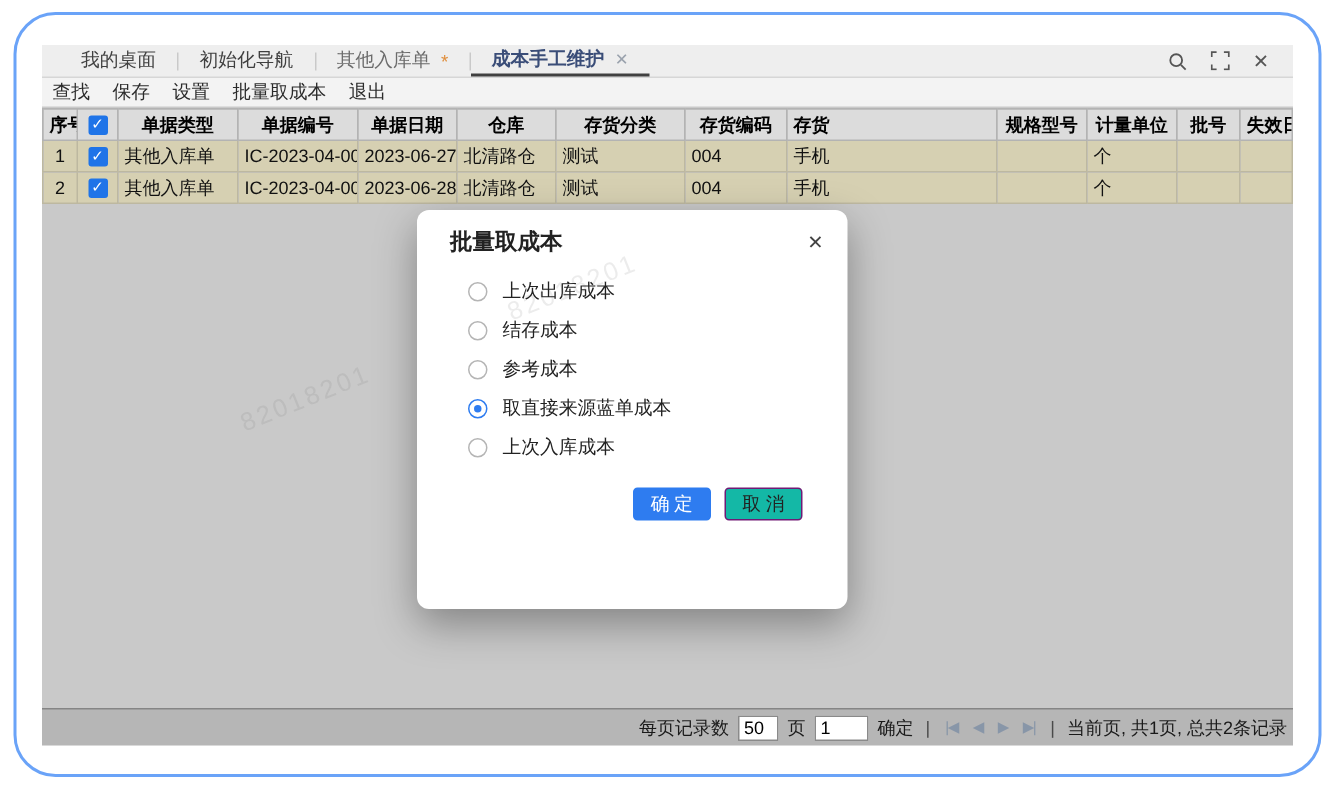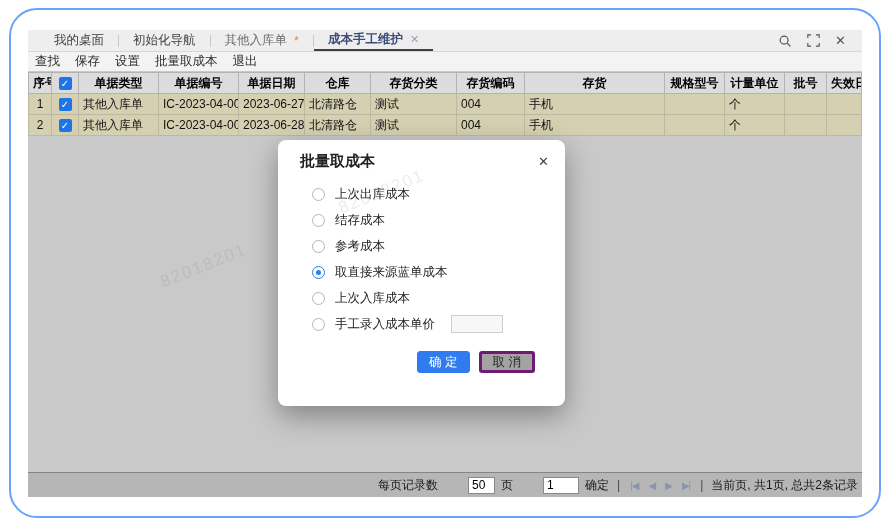--- a/index.html
+++ b/index.html
@@ -29,37 +29,37 @@
   .toolbar { height:20px; background:#f3f3f3; border-bottom:1px solid #c9c9c9;
     display:flex; align-items:center; gap:15px; padding-left:7px; font-size:12.5px;
     color:#2b2b2b; flex:0 0 auto; }
   .toolbar span { cursor:default;text-align:right; }
 
   
   table.grid { border-collapse:collapse; table-layout:fixed; width:834px; flex:0 0 auto; }
   table.grid th, table.grid td { height:21px; font-size:12px; overflow:hidden;
     white-space:nowrap; border:1px solid #b3b3b3; padding:0 4px; }
   table.grid th { background:#dcdcdc; font-weight:bold; color:#000; text-align:center; }
-  table.grid th.th-right { text-align:center; }
+  table.grid th.th-right { text-align:left; }
   table.grid td { background:#d6d0b2; color:#111; text-align:left;
     border-color:#bdb8a0; border-top-color:#ebe7d6; }
   table.grid td.c { text-align:center; }
   .checkbox { display:inline-block; width:13px; height:13px; background:#1f74e8;
     border-radius:2px; position:relative; vertical-align:middle; }
   .checkbox::after { content:"✓"; position:absolute; left:0; top:0; width:13px; height:13px;
     color:#fff; font-size:10px; line-height:13px; text-align:center; }
 
   .content-area { flex:1 1 auto; position:relative; }
 
   
   .statusbar { height:25px; background:#b6b6b6; border-top:1px solid #858585;
     display:flex; align-items:center; justify-content:flex-end; gap:6px;
     padding-right:4px; font-size:12px; color:#1a1a1a; flex:0 0 auto; }
   .statusbar input { height:17px; border:1px solid #8a8a8a; background:#fff;
-    font-size:12px; padding:0 3px; font-family:inherit;margin-left:24px; }
+    font-size:12px; padding:0 3px; font-family:inherit; }
   .in-perpage { width:27px; }
   .in-page { width:36px; }
   .pg-sep { color:#4a4a4a; padding:0 2px; }
   .pg-btn { color:#8896a8; font-size:10px; letter-spacing:-1px; cursor:default; padding:0 2px; }
 
   
   .modal { position:absolute; left:278px; top:140px; width:287px; height:266px;
     background:#fff; border-radius:8px; box-shadow:0 10px 28px rgba(0,0,0,.35);
     z-index:20; overflow:hidden; }
   .modal-header { display:flex; justify-content:space-between; align-items:center;
@@ -71,23 +71,23 @@
     font-size:12.5px; color:#222; }
   .radio { width:13px; height:13px; border:1px solid #b5b5b5; border-radius:50%;
     background:#fff; position:relative; flex:0 0 auto; }
   .option.selected .radio { border-color:#2e7cf0; }
   .option.selected .radio::after { content:""; position:absolute; left:3px; top:3px;
     width:5px; height:5px; border-radius:50%; background:#2e7cf0; }
   .opt-input { width:52px; height:18px; border:1px solid #cfcfcf; background:#f7f7f7;
     margin-left:6px; font-size:12px; padding:0 3px; font-family:inherit; }
   .modal-footer { display:flex; justify-content:flex-end; gap:9px; padding:8px 30px 0 0; }
   .btn { height:22px; padding:0 11px; font-size:12.5px; border-radius:3px;
-    font-family:Liberation Sans, sans-serif; cursor:default; }
+    font-family:Liberation Serif, serif; cursor:default; }
   .btn-primary { background:#2e7cf0; border:1px solid #2e7cf0; color:#fff; }
-  .btn-default { background:#a3a3a3; border:3px solid #701a75; color:#222; }
+  .btn-default { background:#14b8a6; border:1px solid #701a75; color:#222; }
 
   .wm { position:absolute; color:rgba(110,110,110,.13); font-size:17px;
     transform:rotate(-22deg); letter-spacing:2px; pointer-events:none; white-space:nowrap; }
 </style>
 </head>
 <body>
 
 <div class="page">
   <div class="frame-border"></div>
 
@@ -241,24 +241,19 @@
         <span>参考成本</span>
       </div>
       <div class="option selected">
         <span class="radio"></span>
         <span>取直接来源蓝单成本</span>
       </div>
       <div class="option">
         <span class="radio"></span>
         <span>上次入库成本</span>
       </div>
-      <div class="option">
-        <span class="radio"></span>
-        <span>手工录入成本单价</span>
-        <input class="opt-input" value="" style="">
-      </div>
     </div>
     <div class="modal-footer">
       <button class="btn btn-primary">确 定</button>
       <button class="btn btn-default">取 消</button>
     </div>
   </div>
 </div>
 
 </body></html>

